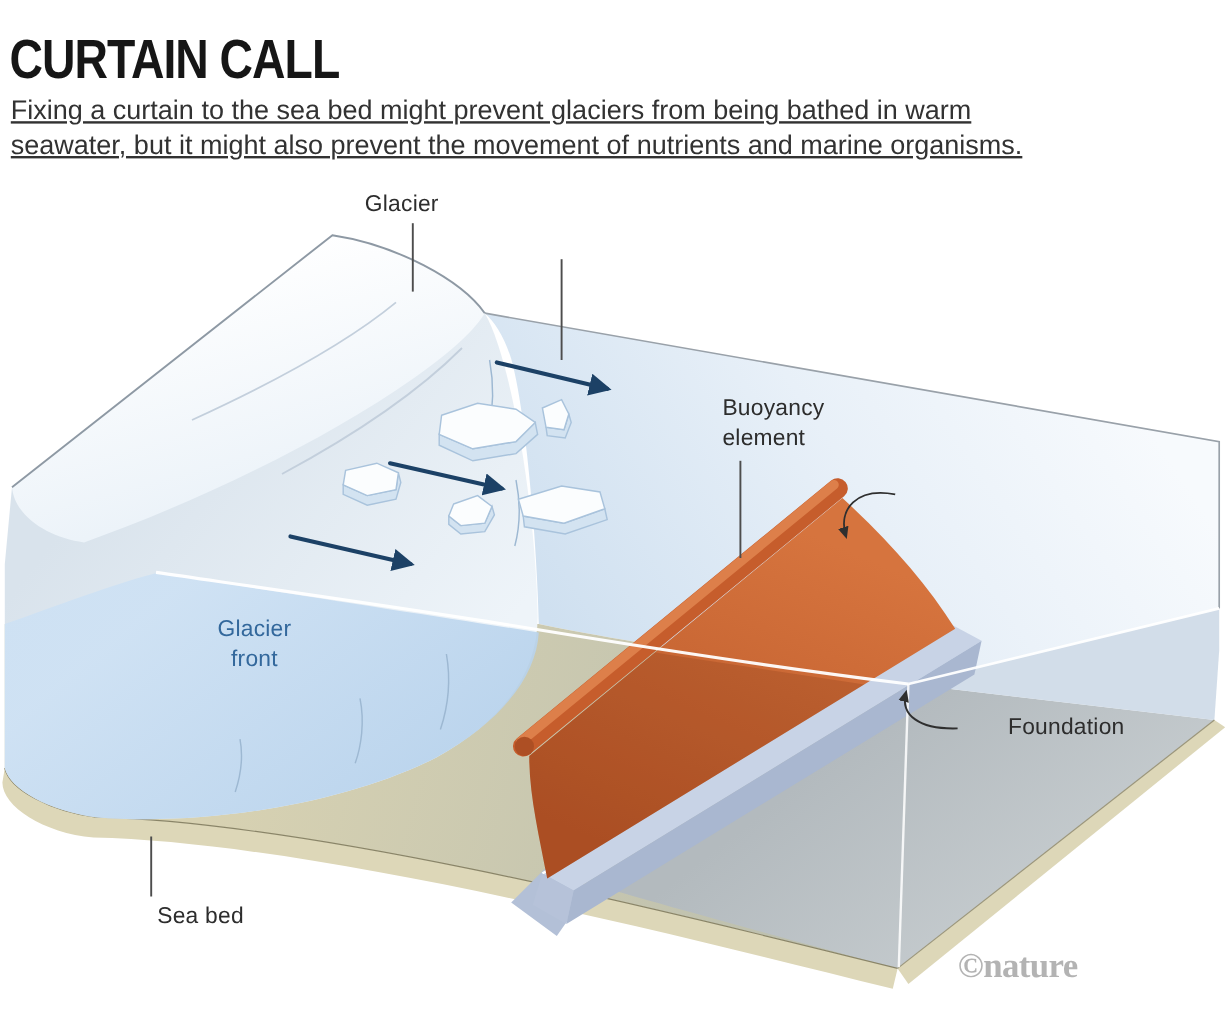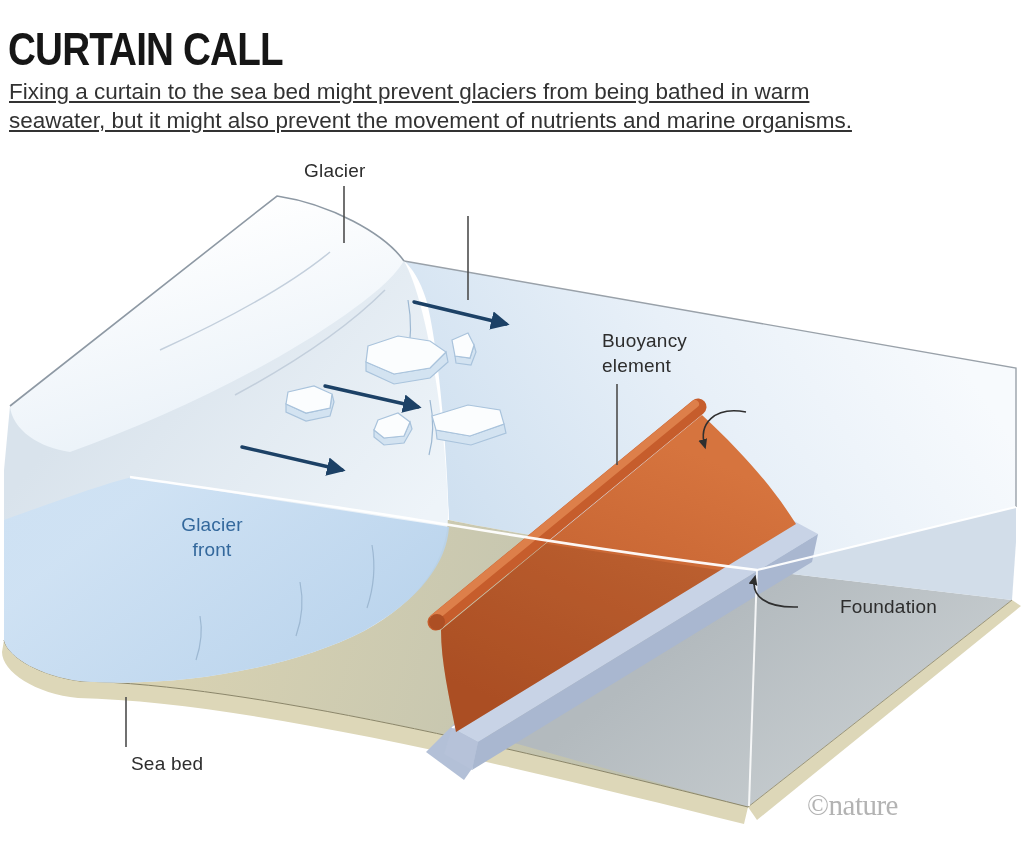--- a/index.html
+++ b/index.html
@@ -11,21 +11,21 @@
     font-size:46px;font-weight:bold;color:#161616;letter-spacing:-1px;
     transform:scaleX(.84);transform-origin:left top;white-space:nowrap;}
   .hdr-sub{position:absolute;left:9px;top:78px;margin:0;width:1000px;
     font-size:22.5px;line-height:1.27;color:#323232;white-space:pre-line;text-decoration:underline;}
   .lbl{position:absolute;font-size:19px;line-height:1.32;color:#2d2d2d;
     letter-spacing:.2px;white-space:pre-line;}
   .lbl-blue1{color:#33689c;}
   .lbl-blue2{color:#2e77b5;}
   .center{text-align:center;}
   .credit{position:absolute;right:6px;top:789px;
-    font-family:"Liberation Serif",serif;font-weight:normal;
+    font-family:"Liberation Serif",serif;font-weight:bold;
     font-size:29px;color:#b3b3b3;letter-spacing:-.5px;}
 </style>
 </head>
 <body>
 
 <div id="stage">
 
   <svg width="1024" height="846" viewBox="0 0 1024 846">
     <defs>
       <linearGradient id="gSurface" gradientUnits="userSpaceOnUse" x1="920" y1="300" x2="500" y2="580">

